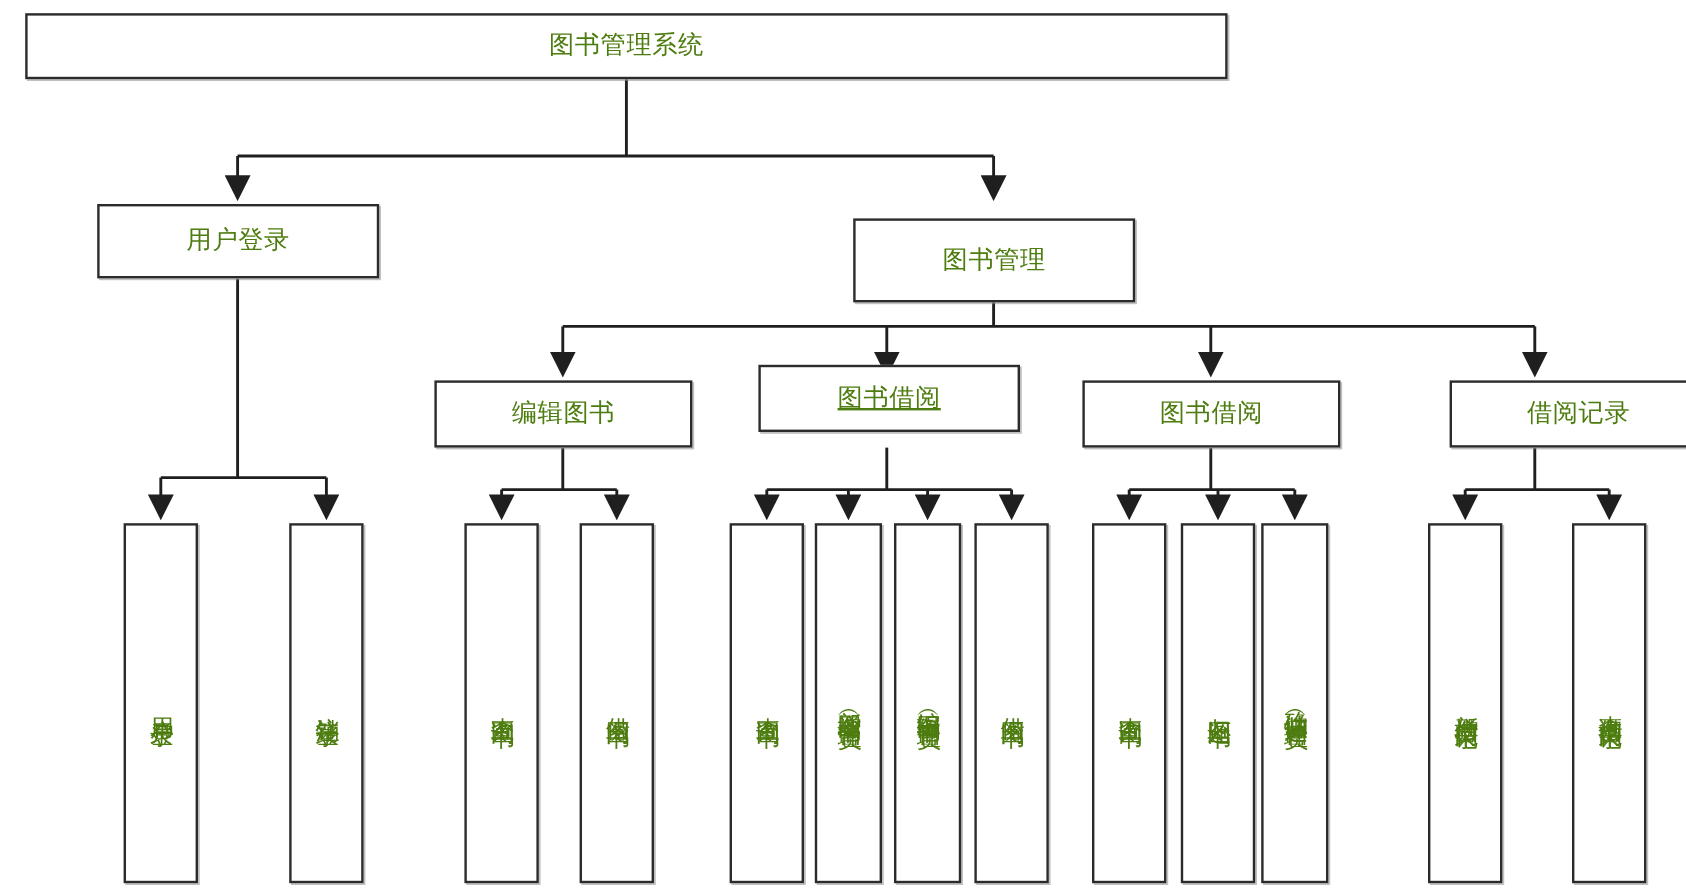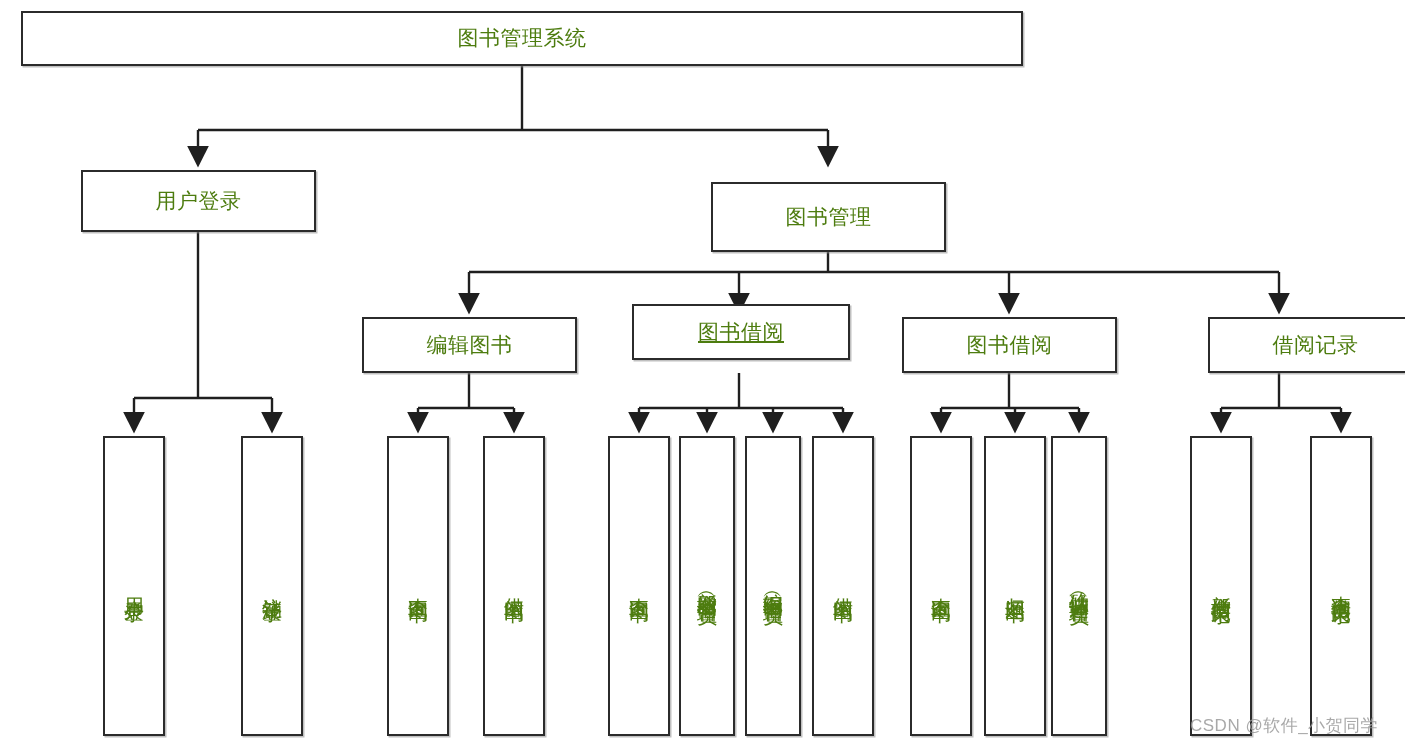--- a/index.html
+++ b/index.html
@@ -170,15 +170,14 @@
         <div class="label">确认归还（管理员）</div>
       </div>
       <div class="node leaf" style="left: 1190px; top: 436px; width: 62px; height: 300px;">
         <div class="label">新增借阅记录</div>
       </div>
       <div class="node leaf" style="left: 1310px; top: 436px; width: 62px; height: 300px;">
         <div class="label">查询借阅记录</div>
       </div>
     </div>
 
-  <div class="watermark" style="left: 1190px; top: 714px;">CSDN @软件_小贺同学</div>
 
 </div>
 
 </body></html>

